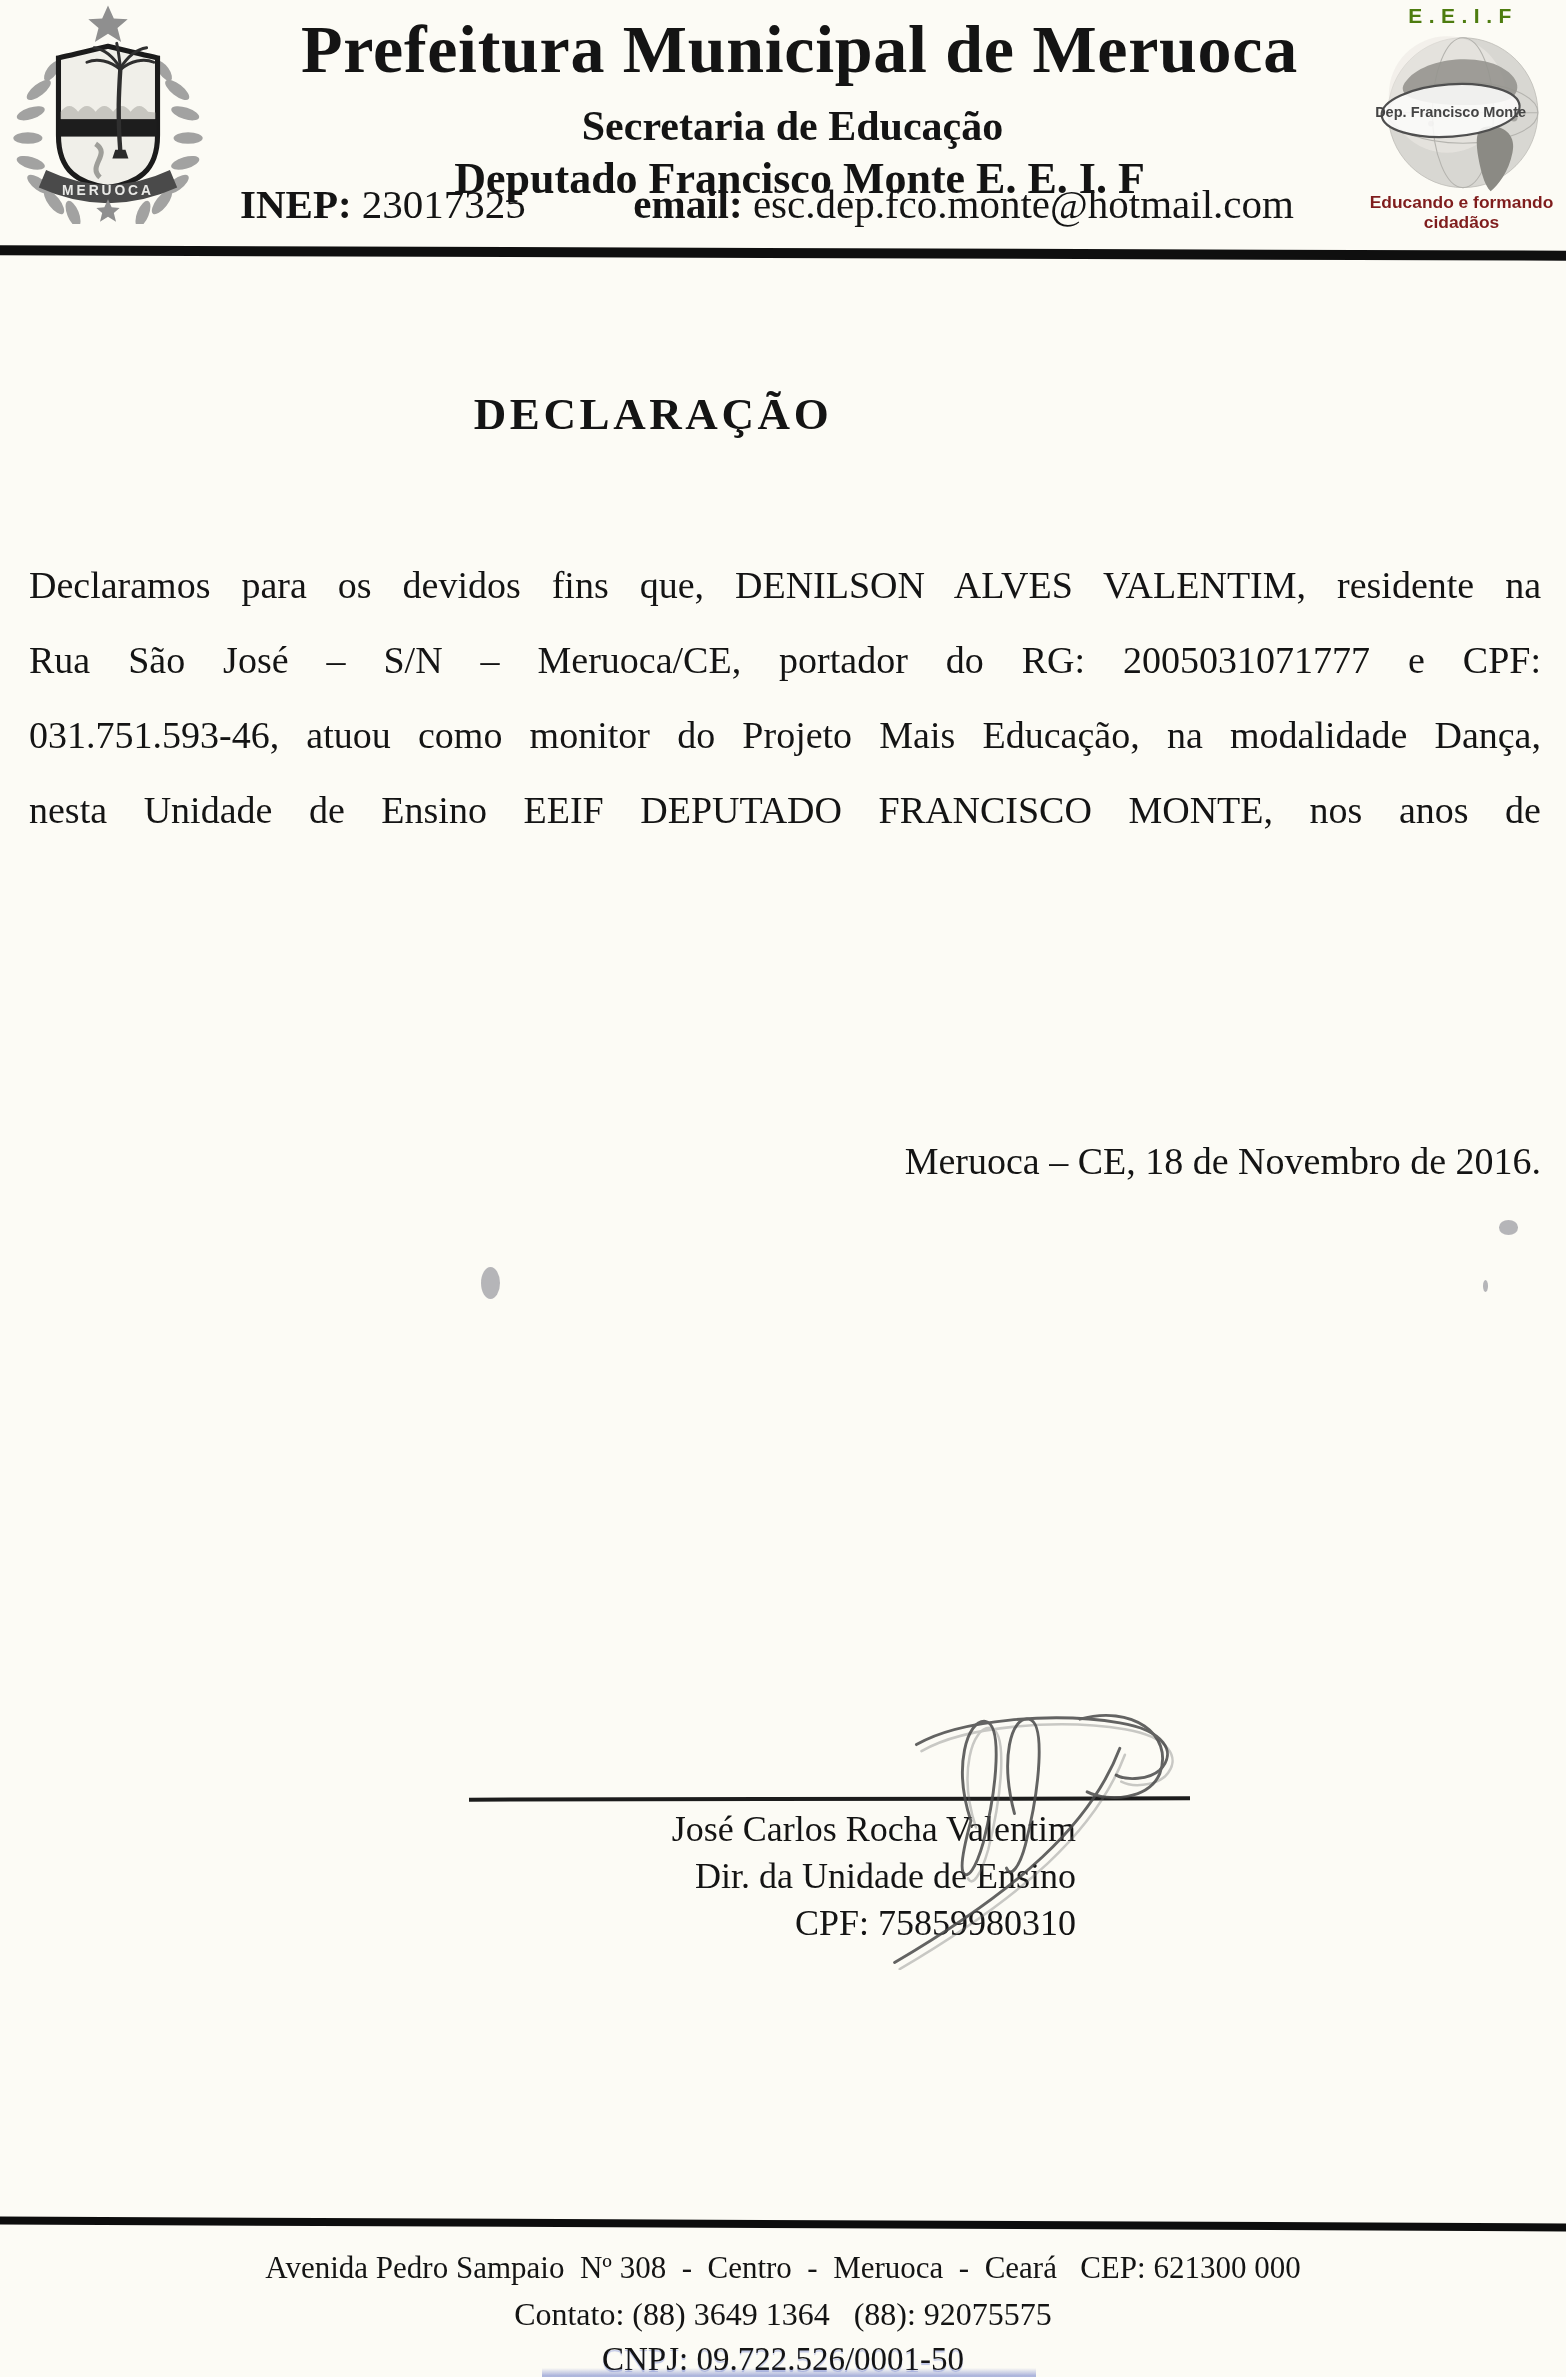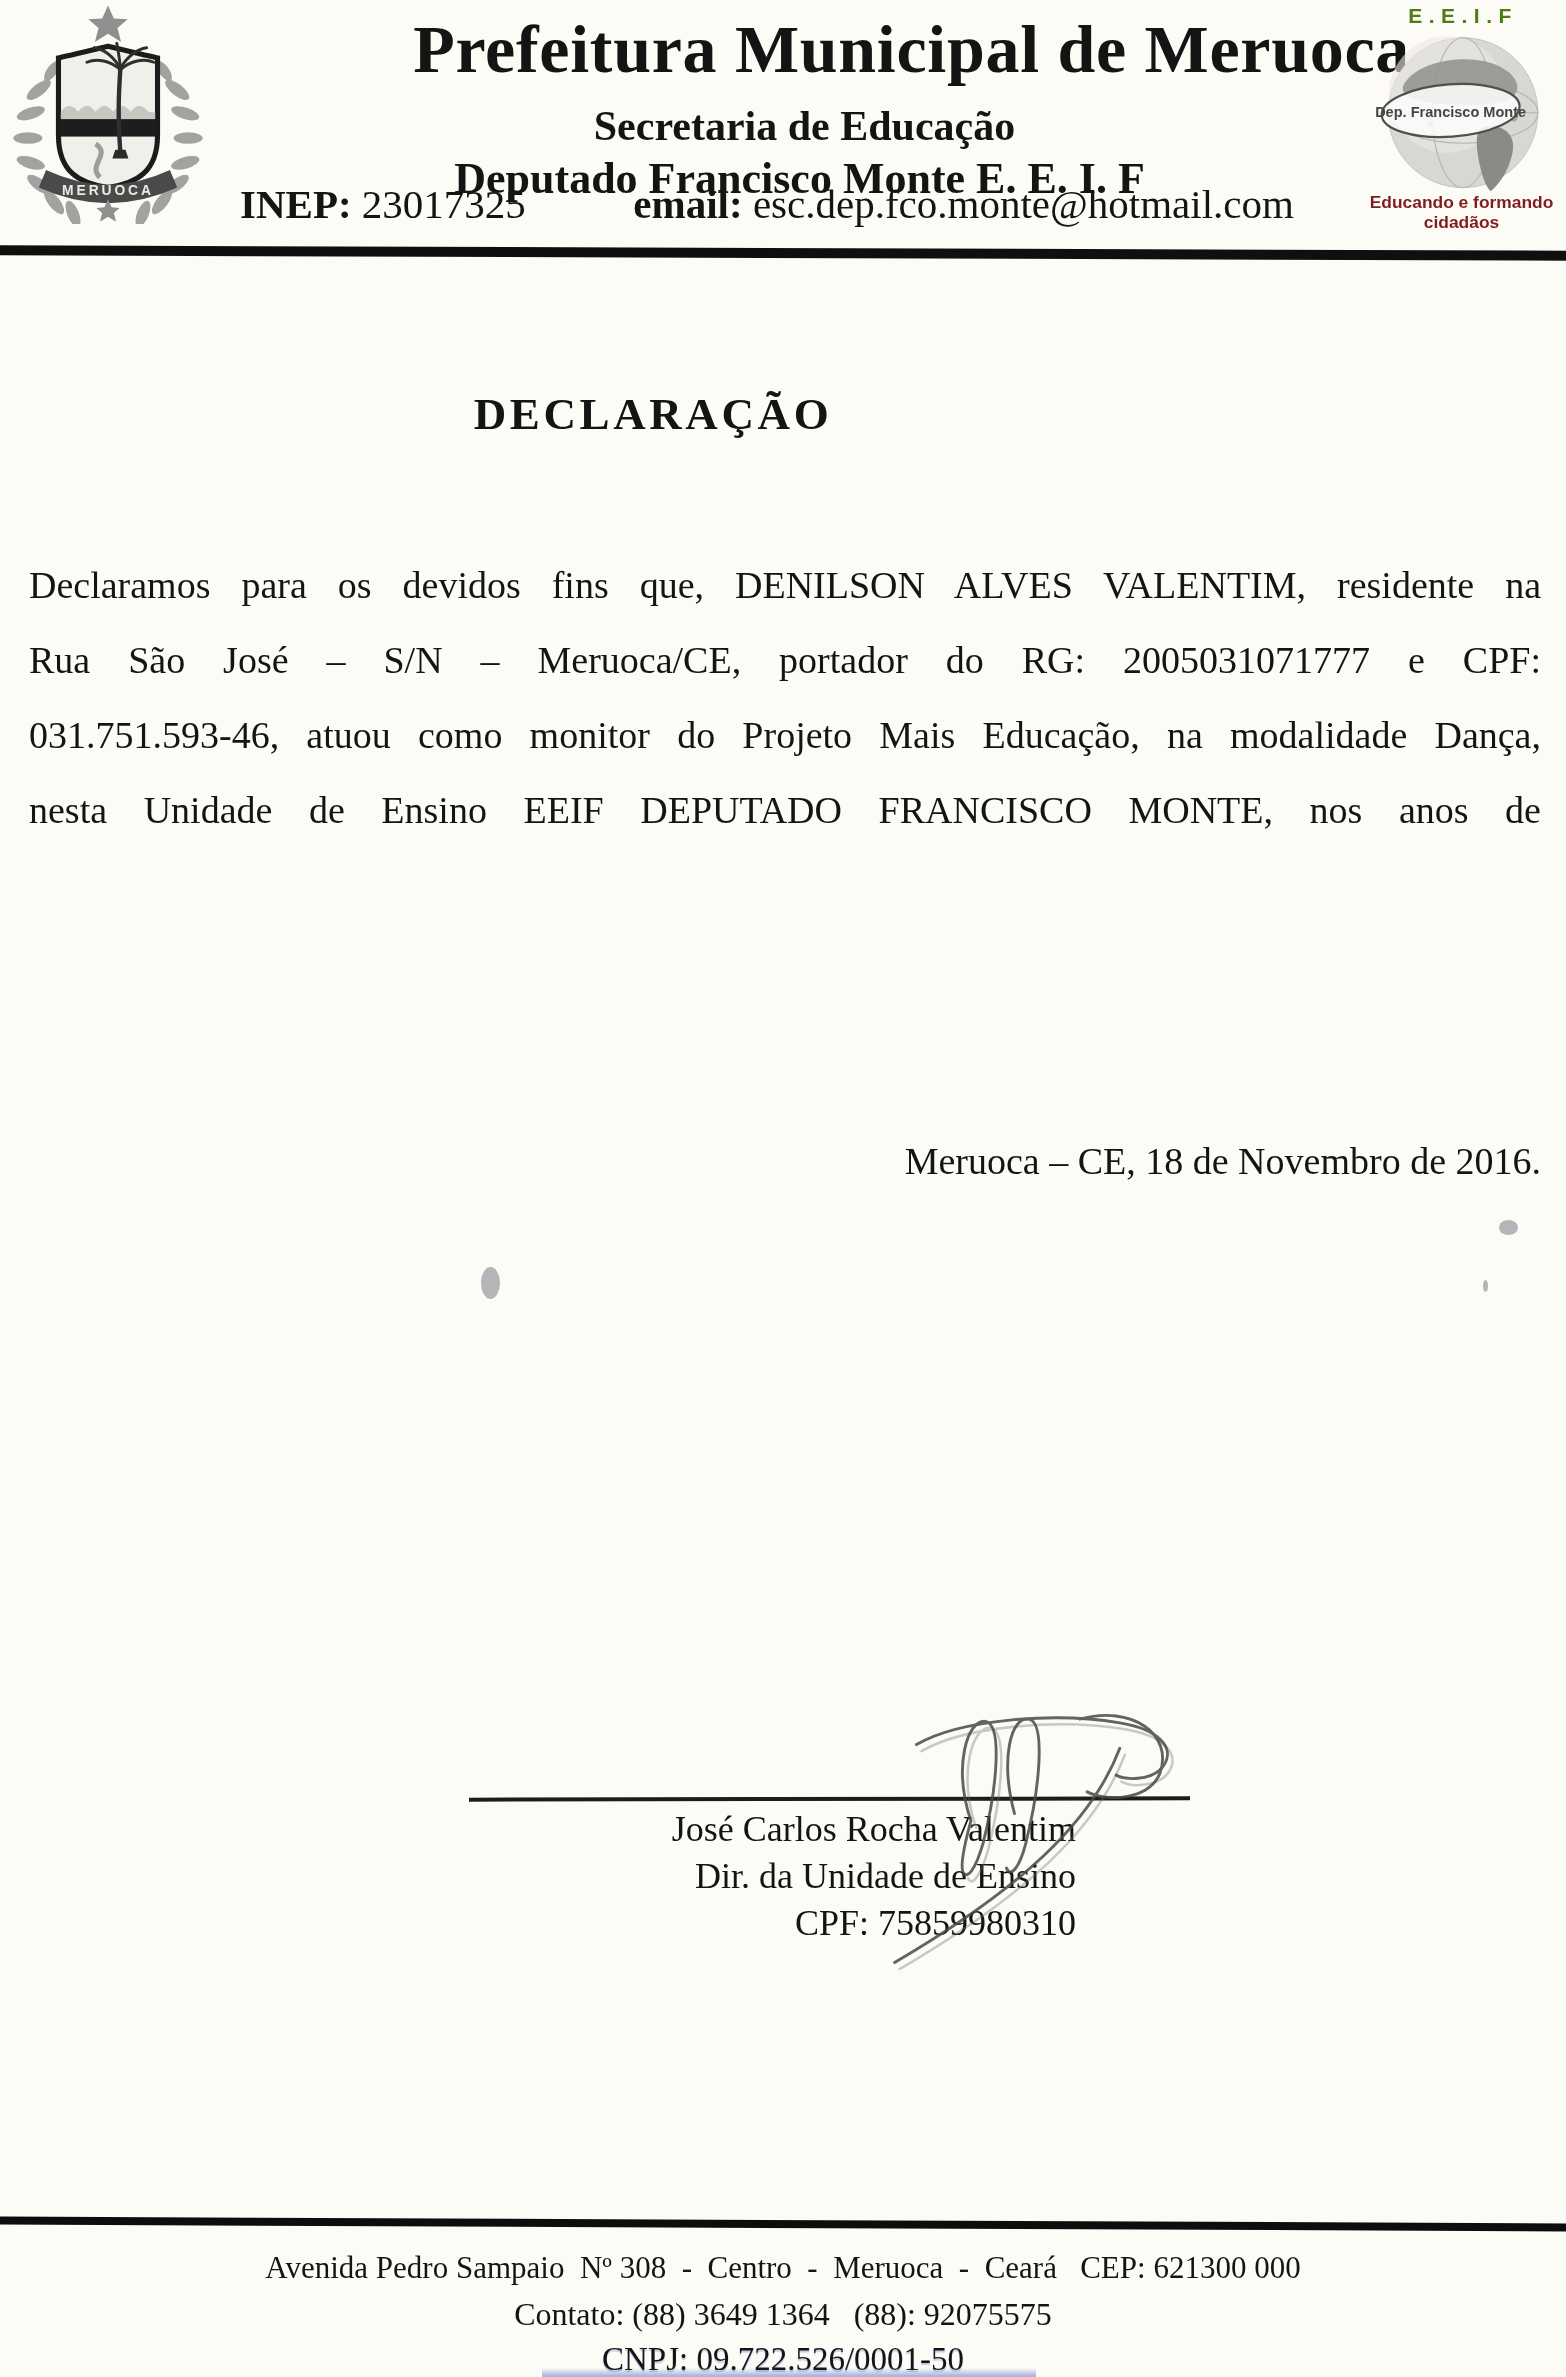--- a/index.html
+++ b/index.html
@@ -4,22 +4,22 @@
 <style>
   html,body { margin:0; padding:0; background:#6b6b6b; }
   .page {
     position:relative; width:1566px; height:2377px; margin:0 auto;
     background:#fcfbf5; overflow:hidden; color:#141414;
     font-family:"Liberation Serif","DejaVu Serif",serif;
   }
   .abs { position:absolute; }
 
   
-  .hdr-title   { left:189px; top:10.2px;  width:1221px; text-align:right; font-size:68px; font-weight:bold; letter-spacing:0.7px; }
-  .hdr-sub1    { left:194px; top:102px; width:1221px; text-align:center; font-size:42px; font-weight:bold; }
+  .hdr-title   { left:189px; top:10.2px;  width:1221px; text-align:center; font-size:68px; font-weight:bold; letter-spacing:0.7px; }
+  .hdr-sub1    { left:182px; top:102px; width:1221px; text-align:center; font-size:42px; font-weight:bold; }
   .hdr-sub2    { left:189px; top:153px; width:1221px; text-align:center; font-size:44px; font-weight:bold; }
   .hdr-line4   { left:240px; top:180px; font-size:41px; white-space:nowrap; }
   .hdr-line4 .lbl { font-weight:bold; }
   .hdr-line4 .gap { display:inline-block; width:87px; }
   .h-rule      { left:-4.4px; top:248px; width:1578px; height:9.5px; background:#0f0f0f; transform:rotate(0.2deg); }
 
   .eeif-top    { left:1365px; top:4.4px; width:196px; text-align:center;
                  font-family:"Liberation Sans","DejaVu Sans",sans-serif;
                  font-size:21px; font-weight:bold; letter-spacing:6.5px; color:#4d7c0f; }
   .globe-wrap  { left:1367px; top:29px; width:192px; height:171px; }

